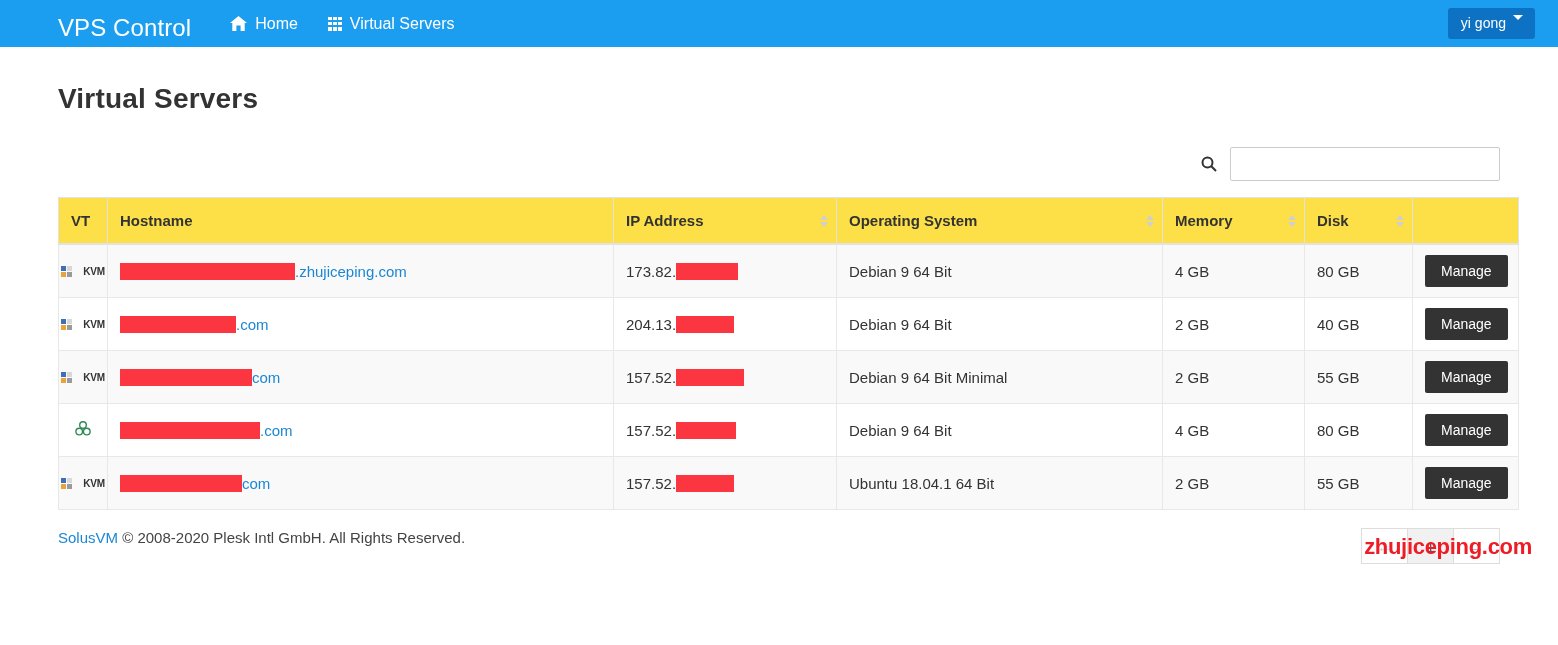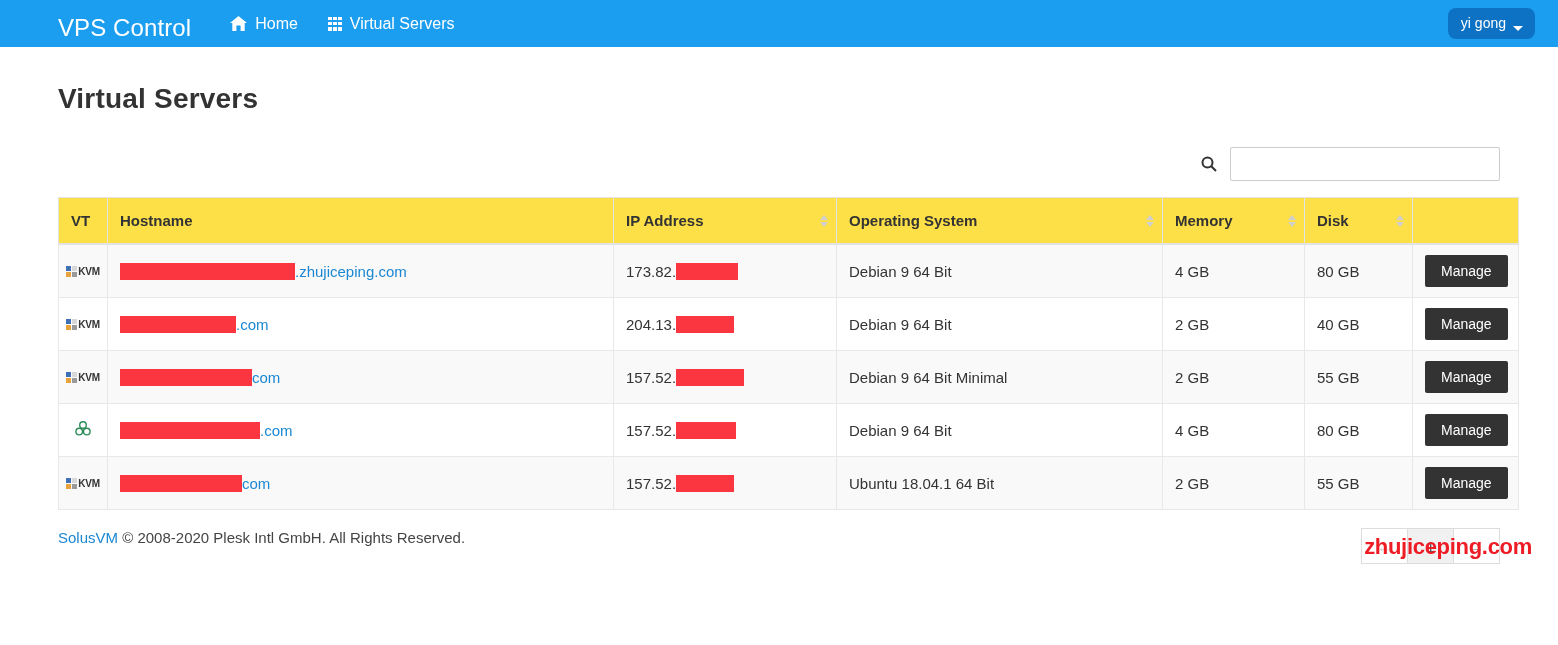--- a/index.html
+++ b/index.html
@@ -51,22 +51,22 @@
   }
   .grid-icon i { background: #ffffff; display: block; }
 
   .user-dd {
     position: absolute;
     right: 23px; top: 8px;
     background: #0d72c4;
     color: #ffffff;
     font-size: 14px;
     padding: 7px 12px 8px 13px;
-    border-radius: 8px;
-    display: flex; align-items: flex-end;
+    border-radius: 3px;
+    display: flex; align-items: flex-start;
     cursor: pointer;
     white-space: nowrap;
   }
   .caret {
     width: 0; height: 0;
     border-left: 5px solid transparent;
     border-right: 5px solid transparent;
     border-top: 5px solid #ffffff;
     margin-left: 7px;
   }
@@ -147,21 +147,21 @@
     cursor: pointer;
   }
   .sorter .up, .sorter .dn { width: 0; height: 0; border-left: 4px solid transparent; border-right: 4px solid transparent; }
   .sorter .up { border-bottom: 5px solid #cfcfcf; }
   .sorter .dn { border-top: 5px solid #cfcfcf; }
 
   
   .col-vt { width: 49px; }
   .vt-cell { text-align: center; padding: 10px 2px !important; }
   .vt-kvm { display: inline-flex; align-items: center; gap: 1px; }
-  .vt-kvm-label { font-size: 10px; color: #333; font-weight: bold; letter-spacing: -.2px; }
+  .vt-kvm-label { font-size: 10px; color: #333; font-weight: bold; letter-spacing: -.2px; padding-left: 10px; }
 
   .col-host { width: 506px; }
   .col-ip { width: 223px; }
   .col-os { width: 326px; }
   .col-mem { width: 142px; }
   .col-disk { width: 108px; }
   .col-act { width: 106px; }
 
   .redact {
     display: inline-block;

